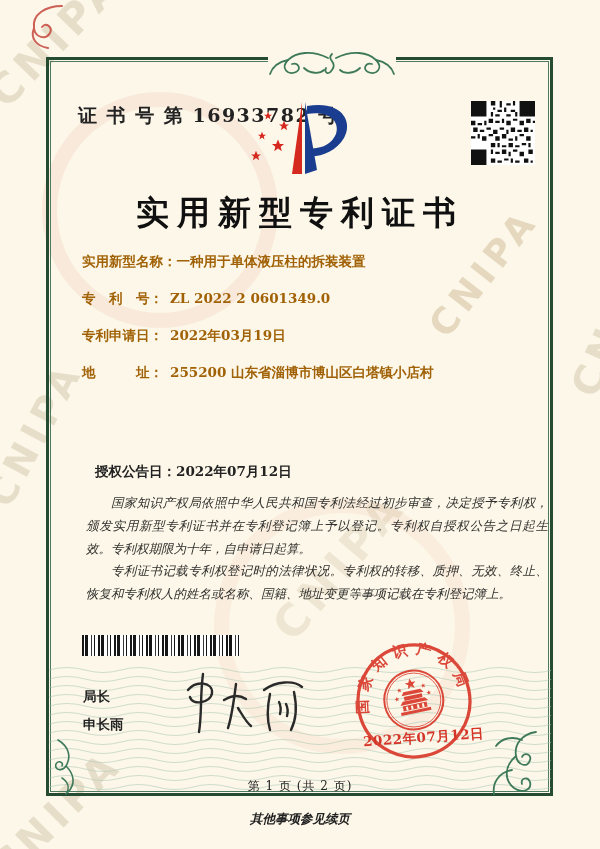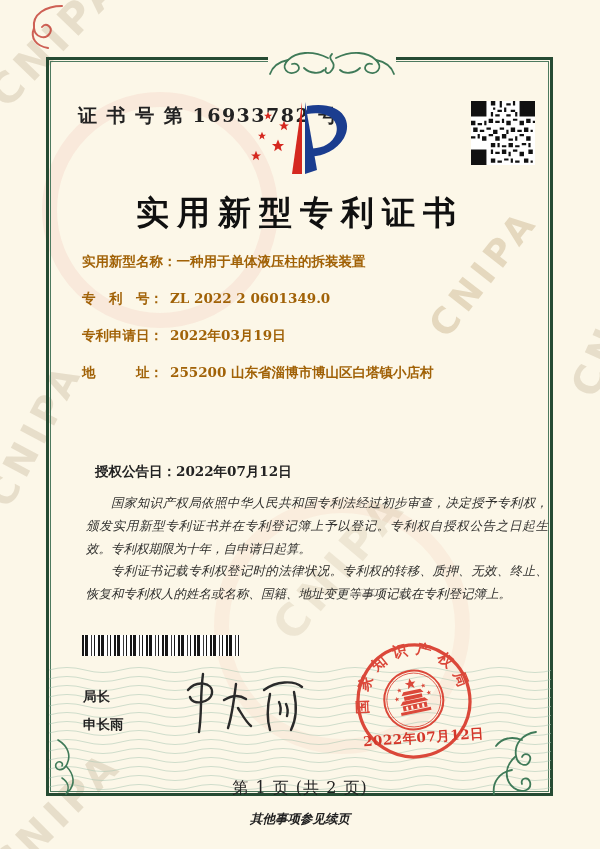--- a/index.html
+++ b/index.html
@@ -44,21 +44,21 @@
       #3a3a3a 9px 10px, #fff 10px 12px, #161616 12px 13px, #fff 13px 16px);
   }
   .signer-title { left:83px; top:688px; font-size:13.5px; font-weight:600; }
   .signer-name  { left:83px; top:716px; font-size:13.5px; font-weight:600; }
   .sig { left:178px; top:666px; }
   .seal { left:354px; top:641px; }
   .seal-date {
     left:363px; top:729px; color:#d4372a; font-size:13.5px; font-weight:700;
     letter-spacing:0.5px; transform:rotate(-4deg); white-space:nowrap; z-index:3;
   }
-  .page-no { left:0; right:0; top:778px; text-align:center; font-size:16px; letter-spacing:1px; }
+  .page-no { left:0; right:0; top:778px; text-align:center; font-size:12px; letter-spacing:1px; }
   .note { left:0; right:0; top:811px; text-align:center; font-size:12.5px; font-weight:600; font-style:italic; }
   .orn { z-index:2; }
 </style>
 </head>
 <body>
 
 <div class="page">
 
   <div class="wm" style="left:-30px; top:14px; font-size:42px; transform:rotate(-46deg);">CNIPA</div>
   <div class="wm" style="left:534px; top:296px; font-size:40px; transform:rotate(-66deg);">CNIPA</div>

